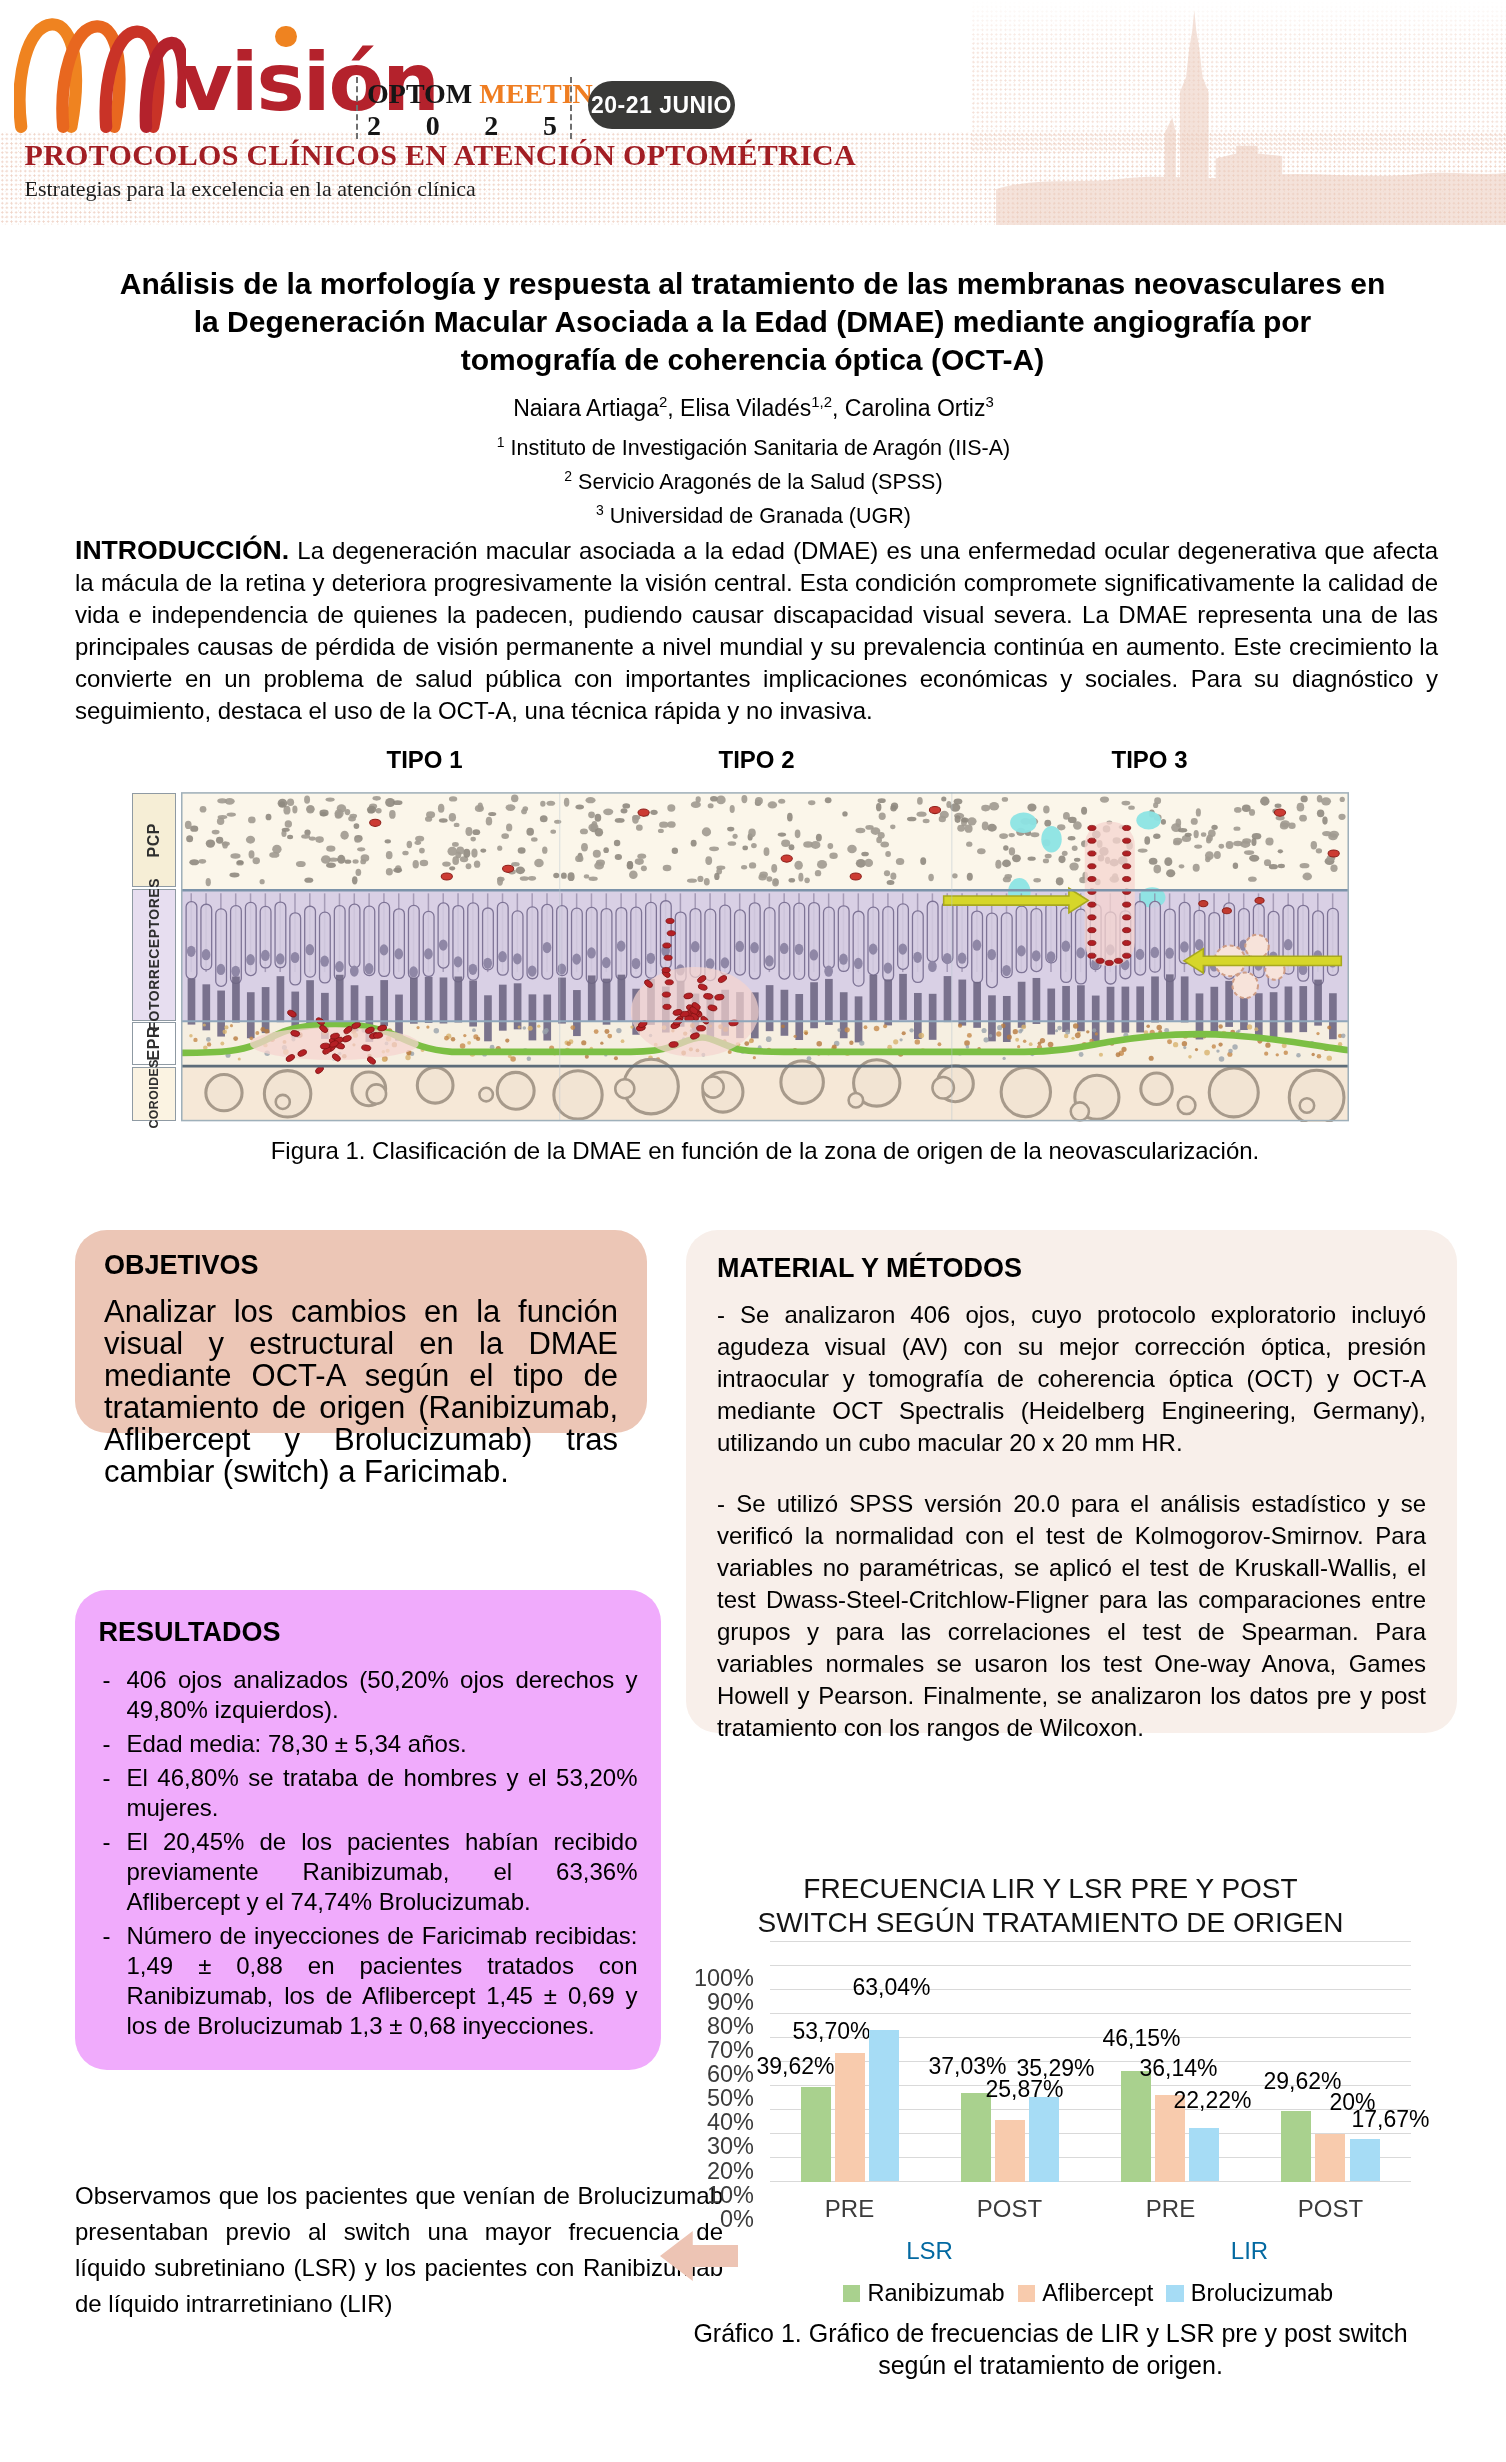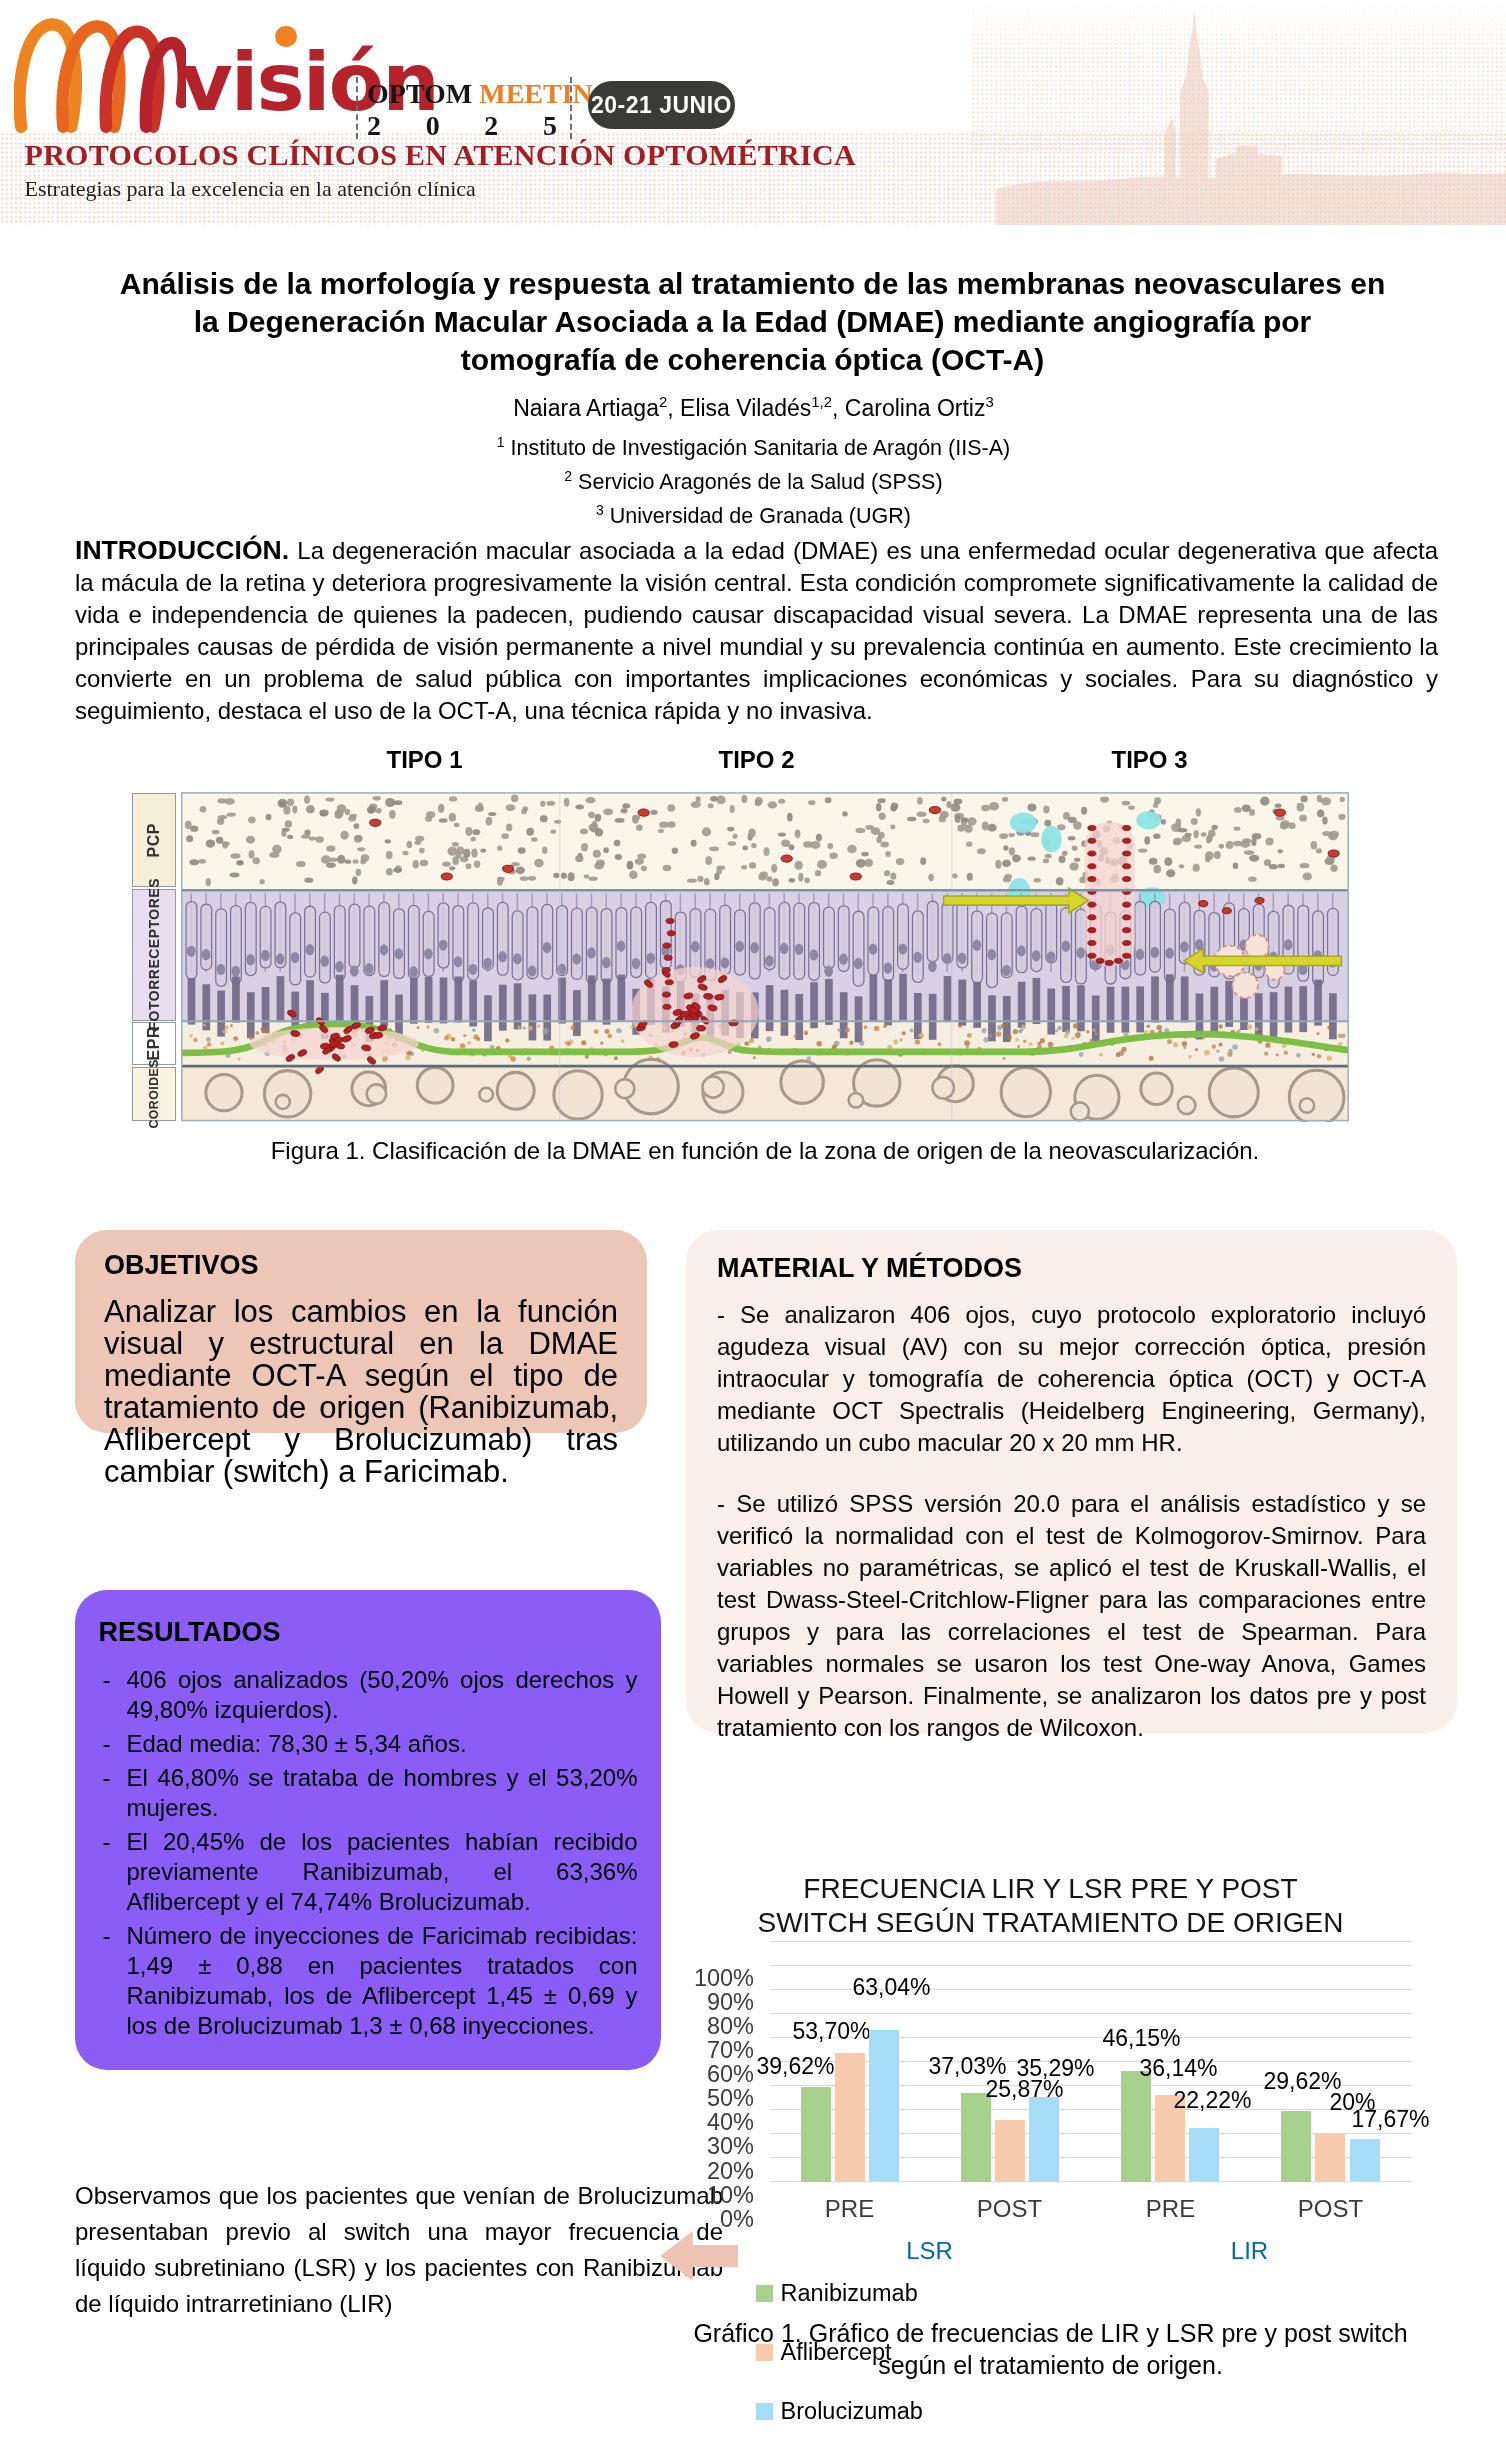--- a/index.html
+++ b/index.html
@@ -50,21 +50,21 @@
   .layer-col{position:absolute;left:132px;top:793px;width:44px;display:flex;flex-direction:column;gap:1.5px;}
   .layer-box{border:1px solid #8f9aa3;display:flex;align-items:center;justify-content:center;}
   .layer-box span{writing-mode:vertical-rl;transform:rotate(180deg);font-weight:bold;color:#2e2e2e;letter-spacing:0.5px;white-space:nowrap;}
   .fig-wrap{position:absolute;left:181px;top:792px;width:1168px;height:330px;}
   .fig-caption{position:absolute;left:153px;top:1137px;width:1224px;text-align:center;font-size:24px;}
 
   
   .roundbox{position:absolute;border-radius:32px;}
   .box-objetivos{left:75px;top:1230px;width:572px;height:203px;background:#ecc6b6;padding:20.4px 29px 0 29px;}
   .box-material{left:686px;top:1230px;width:771px;height:503px;background:#f8efea;padding:22.5px 31px 0 31px;}
-  .box-resultados{left:75px;top:1590px;width:586px;height:480px;background:#8b5cf6;padding:26.6px 23.5px 0 23.5px;}
+  .box-resultados{left:75px;top:1590px;width:586px;height:480px;background:#f0abfc;padding:26.6px 23.5px 0 23.5px;}
   .sec-h{font-weight:bold;font-size:27px;}
   .box-objetivos .body{margin-top:14.3px;font-size:31px;line-height:32px;text-align:justify;}
   .box-material .body p{margin:0 0 0 0;font-size:24px;line-height:32px;text-align:justify;}
   .box-material .body p + p{margin-top:29px;}
   .box-material .body{margin-top:15.3px;}
   .bullets{margin-top:17.4px;}
   .bullet{display:flex;font-size:24px;line-height:30px;margin-bottom:4.1px;}
   .bmark{width:28px;flex:0 0 28px;padding-left:4.1px;}
   .btxt{flex:1;text-align:justify;}
 
@@ -73,21 +73,21 @@
     clip-path:polygon(0% 50%,42% 0%,42% 28%,100% 28%,100% 72%,42% 72%,42% 100%);}
 
   
   .chart-title{position:absolute;left:754px;top:1872px;width:593px;text-align:center;font-size:28px;line-height:34px;color:#151515;}
   .gridline{position:absolute;height:1px;background:#d9d9d9;}
   .ytick{position:absolute;width:87px;text-align:right;font-size:23.5px;color:#3b3b3b;margin-top:38px;}
   .bar{position:absolute;}
   .dlabel{position:absolute;width:133px;text-align:center;font-size:23px;color:#000;white-space:nowrap;}
   .xtick{position:absolute;width:123px;text-align:center;font-size:24px;color:#3b3b3b;}
   .gtick{position:absolute;width:153px;text-align:center;font-size:24px;color:#0369a1;}
-  .legend{position:absolute;left:756px;top:2280px;width:664px;display:flex;justify-content:center;gap:32px;flex-direction:column;}
+  .legend{position:absolute;left:756px;top:2280px;width:664px;display:flex;justify-content:center;gap:13px;}
   .legend .item{display:flex;align-items:center;gap:7.2px;font-size:23.5px;}
   .legend .sw{width:17.4px;height:17.4px;}
   .chart-caption{position:absolute;left:662px;top:2317px;width:777px;text-align:center;font-size:25px;line-height:32px;}
 </style>
 </head>
 <body>
 
 <div id="page">
 
   <div class="hdr-texture"></div>

